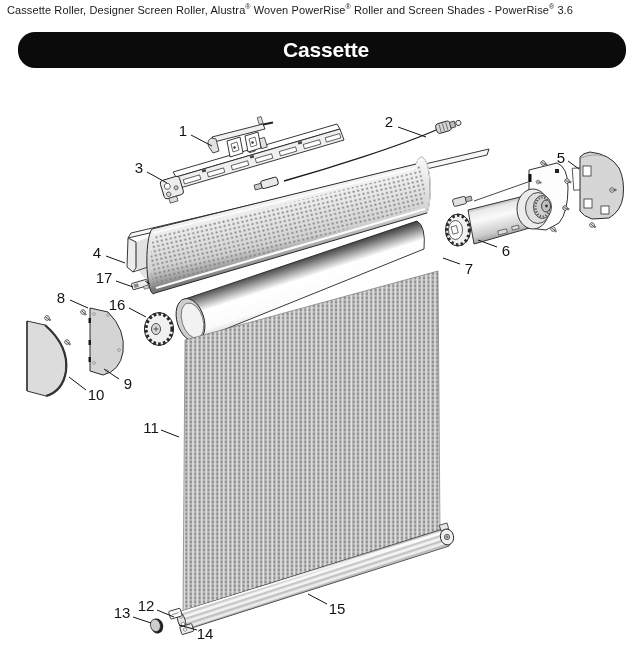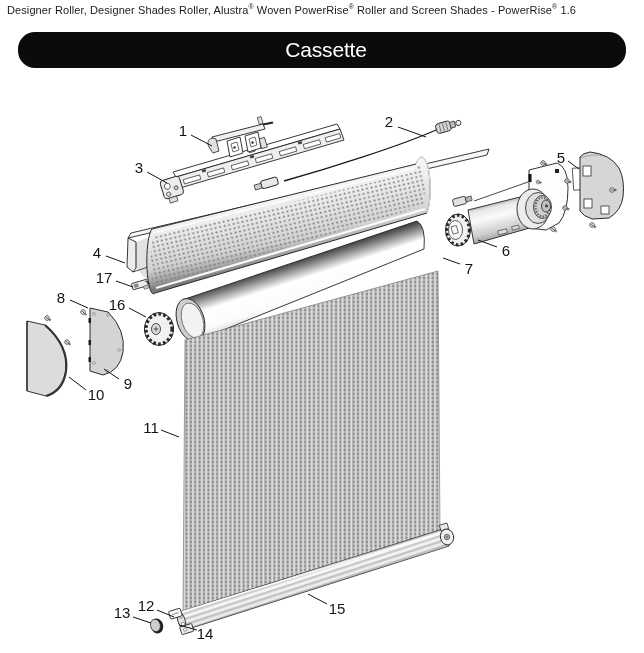--- a/index.html
+++ b/index.html
@@ -3,30 +3,30 @@
 <meta charset="utf-8">
 <style>
   html,body{margin:0;padding:0;background:#fff;}
   .page{position:relative;width:644px;height:653px;background:#ffffff;overflow:hidden;
         font-family:"Liberation Sans","DejaVu Sans",sans-serif;}
   .doc-header{position:absolute;left:7px;top:4px;font-size:11px;color:#1a1a1a;
               letter-spacing:0.1px;white-space:nowrap;}
   .doc-header sup{font-size:7px;line-height:0;}
   .banner{position:absolute;left:18px;top:32px;width:608px;height:36px;background:#0b0b0b;
           border-radius:17px;display:flex;align-items:center;justify-content:center;}
-  .banner span{color:#ffffff;font-weight:normal;font-size:21px;letter-spacing:-0.2px;margin-left:8px;}
+  .banner span{color:#ffffff;font-weight:bold;font-size:21px;letter-spacing:-0.2px;margin-left:8px;}
   svg{position:absolute;left:0;top:70px;}
   .lbl{font-family:"Liberation Sans","DejaVu Sans",sans-serif;font-size:15px;fill:#141414;}
 </style>
 </head>
 <body>
 
 <div class="page">
 
-  <div class="doc-header" id="doc-header"><span>Designer Roller, Designer Shades Roller, Alustra</span><sup>®</sup><span> Woven PowerRise</span><sup>®</sup><span> Roller and Screen Shades - PowerRise</span><sup>®</sup><span> 1.6</span></div>
+  <div class="doc-header" id="doc-header"><span>Cassette Roller, Designer Screen Roller, Alustra</span><sup>®</sup><span> Woven PowerRise</span><sup>®</sup><span> Roller and Screen Shades - PowerRise</span><sup>®</sup><span> 3.6</span></div>
 
   <div class="banner">
     <span>Cassette</span>
   </div>
 
   <svg width="644" height="583" viewBox="0 70 644 583">
     <defs>
       <linearGradient id="rollGrad" gradientUnits="userSpaceOnUse" x1="280" y1="160" x2="301" y2="258">
         <stop offset="0" stop-color="#6f6f6f"></stop>
           <stop offset="0.05" stop-color="#e8e8e8"></stop>

